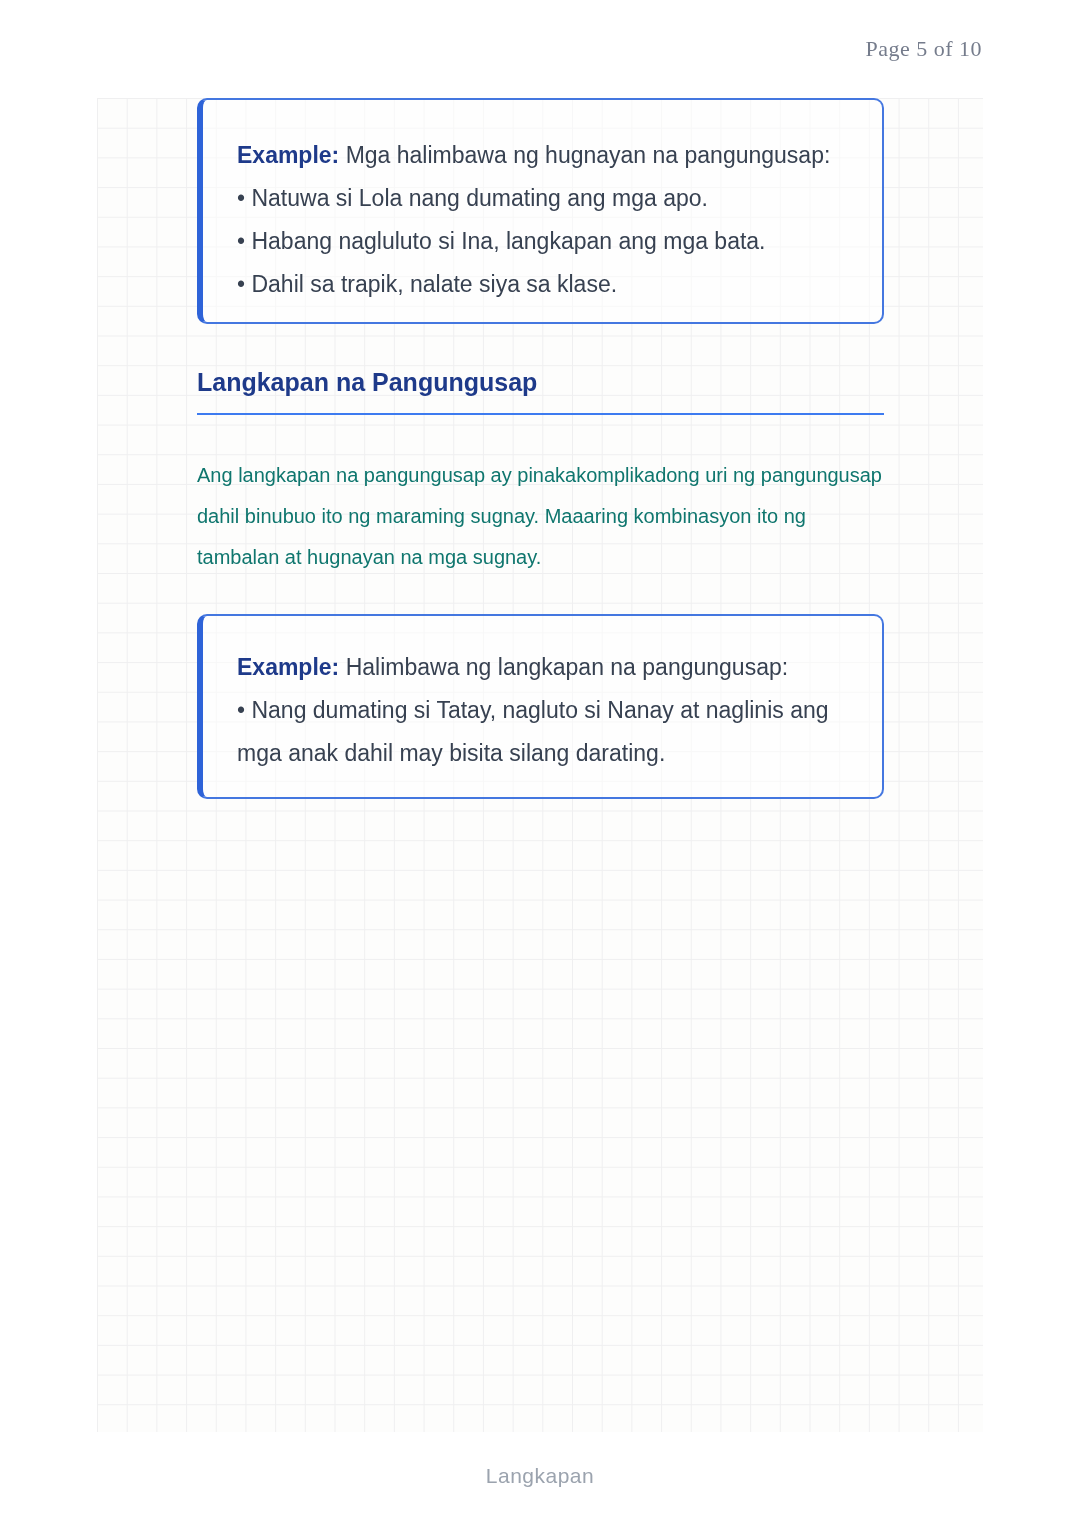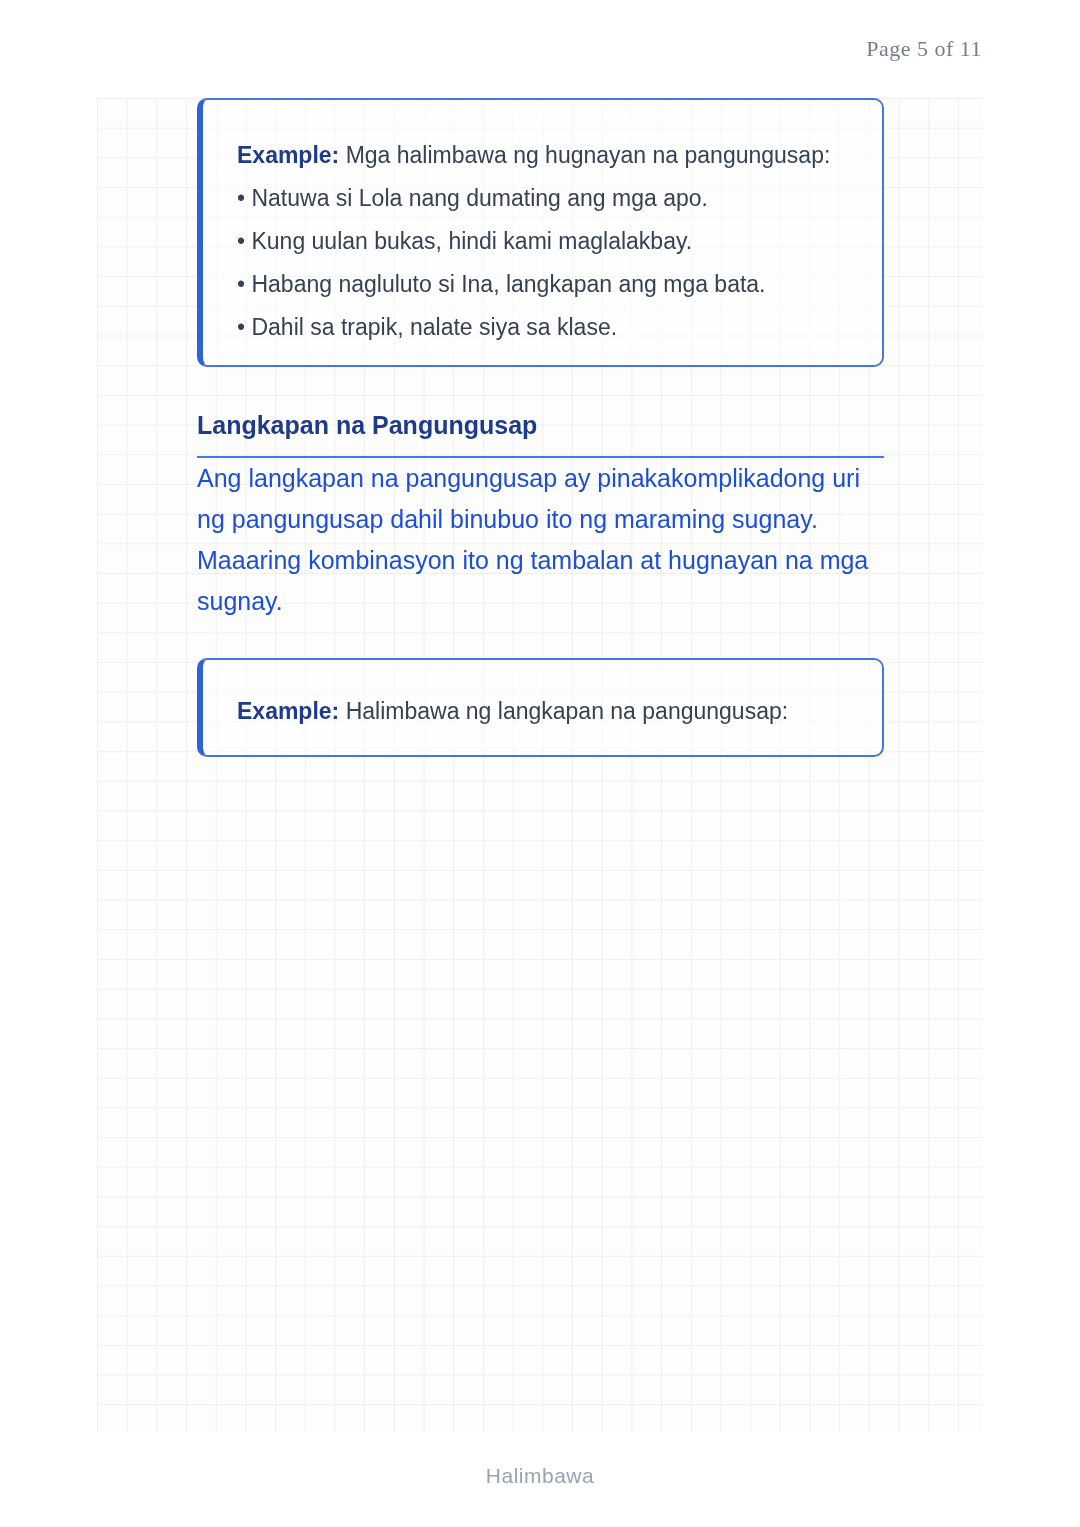--- a/index.html
+++ b/index.html
@@ -37,51 +37,51 @@
   .callout .label { font-weight:bold; color:#1e3a8a; }
   .section-heading {
     margin-top:42px;
     font-size:25px; line-height:33px; font-weight:bold; color:#1e3a8a;
   }
   .heading-rule {
     border:none; border-top:2px solid #3d7bf0; margin:14px 0 0 0; width:687px;
   }
   .def-box { margin-top:40px; }
   .body-paragraph {
-    width:687px;
-    font-size:25px; line-height:41px; color:#1d4ed8;
+    margin-top:40px; width:687px;
+    font-size:20px; line-height:41px; color:#0f766e;
   }
   .example-box-2 { margin-top:36px; }
   .footer-brand {
     position:absolute; top:1464px; left:0; width:1080px;
     text-align:center; font-size:21px; color:#9ba3ae; letter-spacing:0.5px;
   }
 </style>
 </head>
 <body>
 
-<div class="page-indicator">Page 5 of 11</div>
+<div class="page-indicator">Page 5 of 10</div>
 
 <div class="paper"></div>
 
 <div class="content">
 
   <div class="callout">
     <p><span class="label">Example:</span> <span>Mga halimbawa ng hugnayan na pangungusap:</span></p>
     <p class="li"><span class="bullet">•</span> <span>Natuwa si Lola nang dumating ang mga apo.</span></p>
-    <p class="li"><span class="bullet">•</span> <span>Kung uulan bukas, hindi kami maglalakbay.</span></p>
     <p class="li"><span class="bullet">•</span> <span>Habang nagluluto si Ina, langkapan ang mga bata.</span></p>
     <p class="li"><span class="bullet">•</span> <span>Dahil sa trapik, nalate siya sa klase.</span></p>
   </div>
 
   <h2 class="section-heading">Langkapan na Pangungusap</h2>
   <hr class="heading-rule">
 
 
   <p class="body-paragraph">Ang langkapan na pangungusap ay pinakakomplikadong uri ng pangungusap dahil binubuo ito ng maraming sugnay. Maaaring kombinasyon ito ng tambalan at hugnayan na mga sugnay.</p>
 
   <div class="callout compact example-box-2">
     <p><span class="label">Example:</span> <span>Halimbawa ng langkapan na pangungusap:</span></p>
+    <p class="li"><span class="bullet">•</span> <span>Nang dumating si Tatay, nagluto si Nanay at naglinis ang mga anak dahil may bisita silang darating.</span></p>
   </div>
 
 </div>
 
-<div class="footer-brand">Halimbawa</div>
+<div class="footer-brand">Langkapan</div>
 
 </body></html>

